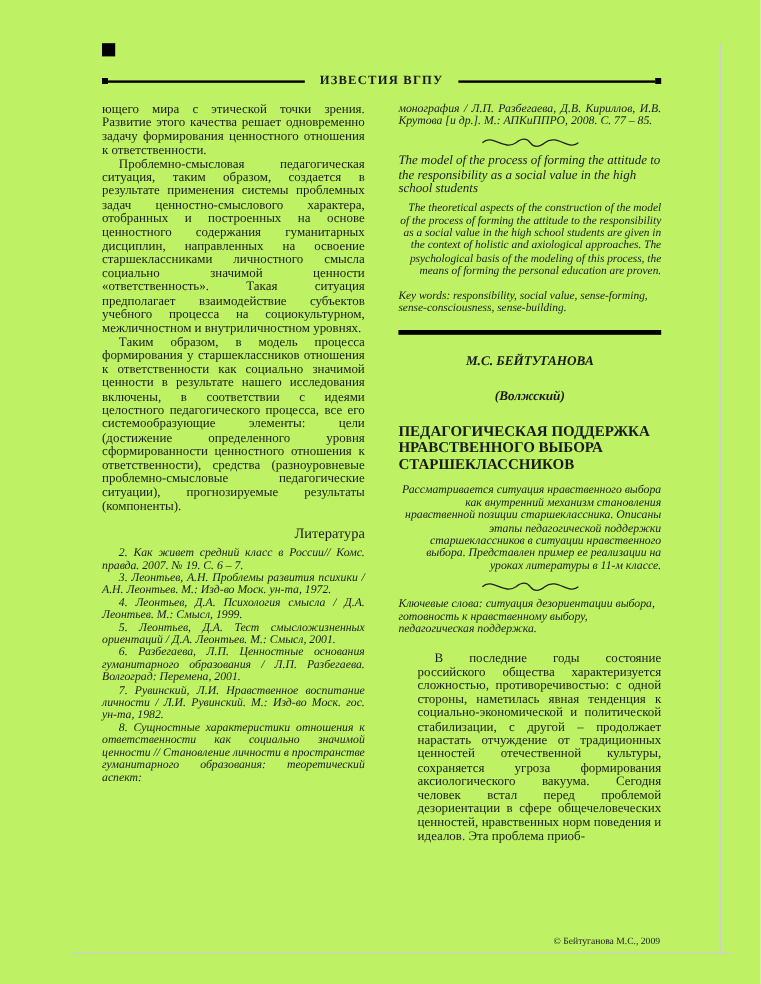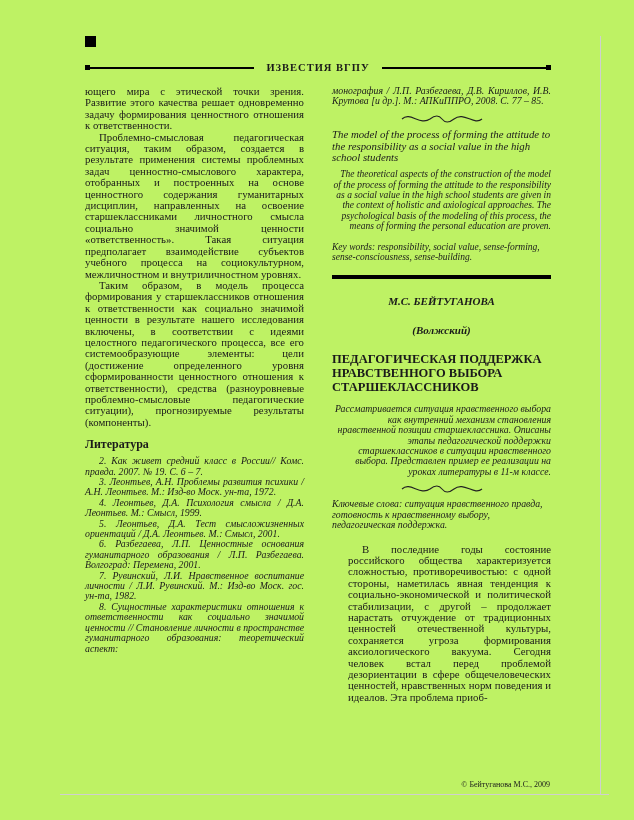--- a/index.html
+++ b/index.html
@@ -39,22 +39,22 @@
   .col { width: 225px; hyphens: auto; }
 
   
   .body-par {
     margin: 0; font-size: 10.8px; line-height: 11.4px;
     text-align: justify; text-indent: 14px;
   }
   .paragraphs .body-par:first-child { text-indent: 0; }
 
   .lit-heading {
-    margin: 9px 0 4px 0; font-size: 12px; font-weight: bold;
-    text-align: left; text-indent: 0;
+    margin: 9px 0 4px 0; font-size: 12px; font-weight: normal;
+    text-align: right; text-indent: 0;
   }
   .ref-item {
     margin: 0; font-size: 9.8px; line-height: 10.4px;
     font-style: italic; text-align: justify; text-indent: 14px;
   }
 
   
   .ref-cont {
     margin: 0; font-size: 9.8px; line-height: 10.4px;
     font-style: italic; text-align: justify;
@@ -163,21 +163,21 @@
       <h2 class="article-title">ПЕДАГОГИЧЕСКАЯ ПОДДЕРЖКА НРАВСТВЕННОГО ВЫБОРА СТАРШЕКЛАССНИКОВ</h2>
 
       <p class="ru-abstract">Рассматривается ситуация нравственного выбора как внутренний механизм становления нравственной позиции старшеклассника. Описаны этапы педагогической поддержки старшеклассников в ситуации нравственного выбора. Представлен пример ее реализации на уроках литературы в 11-м классе.</p>
 
       <div class="ornament">
         <svg width="84" height="12" viewBox="0 0 84 12">
           <path d="M2 6 C 10 -2, 20 13, 30 6 C 35 2, 39 2, 42 6 C 45 10, 49 10, 54 6 C 64 -2, 74 13, 82 6" fill="none" stroke="#222" stroke-width="1.1"></path>
         </svg>
       </div>
 
-      <p class="ru-keywords">Ключевые слова: ситуация нравственного правда, готовность к нравственному выбору, педагогическая поддержка.</p>
+      <p class="ru-keywords">Ключевые слова: ситуация дезориентации выбора, готовность к нравственному выбору, педагогическая поддержка.</p>
 
       <p class="article-body">В последние годы состояние российского общества характеризуется сложностью, противоречивостью: с одной стороны, наметилась явная тенденция к социально-экономической и политической стабилизации, с другой – продолжает нарастать отчуждение от традиционных ценностей отечественной культуры, сохраняется угроза формирования аксиологического вакуума. Сегодня человек встал перед проблемой дезориентации в сфере общечеловеческих ценностей, нравственных норм поведения и идеалов. Эта проблема приоб-</p>
     </div>
 
   </div>
 
   <div class="copyright">© Бейтуганова М.С., 2009</div>
 
   <div class="scan-edge-right"></div>
   <div class="scan-edge-bottom"></div>

